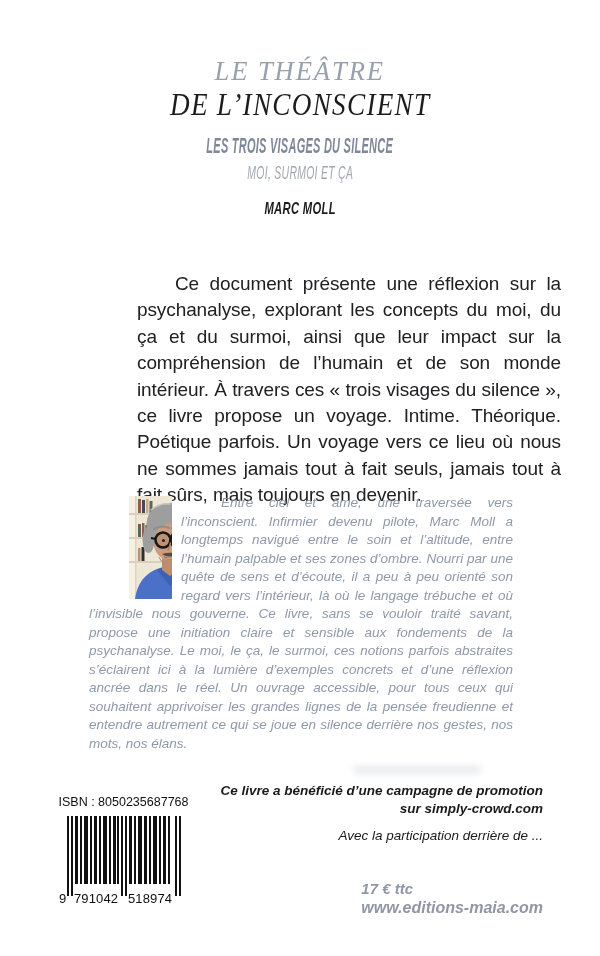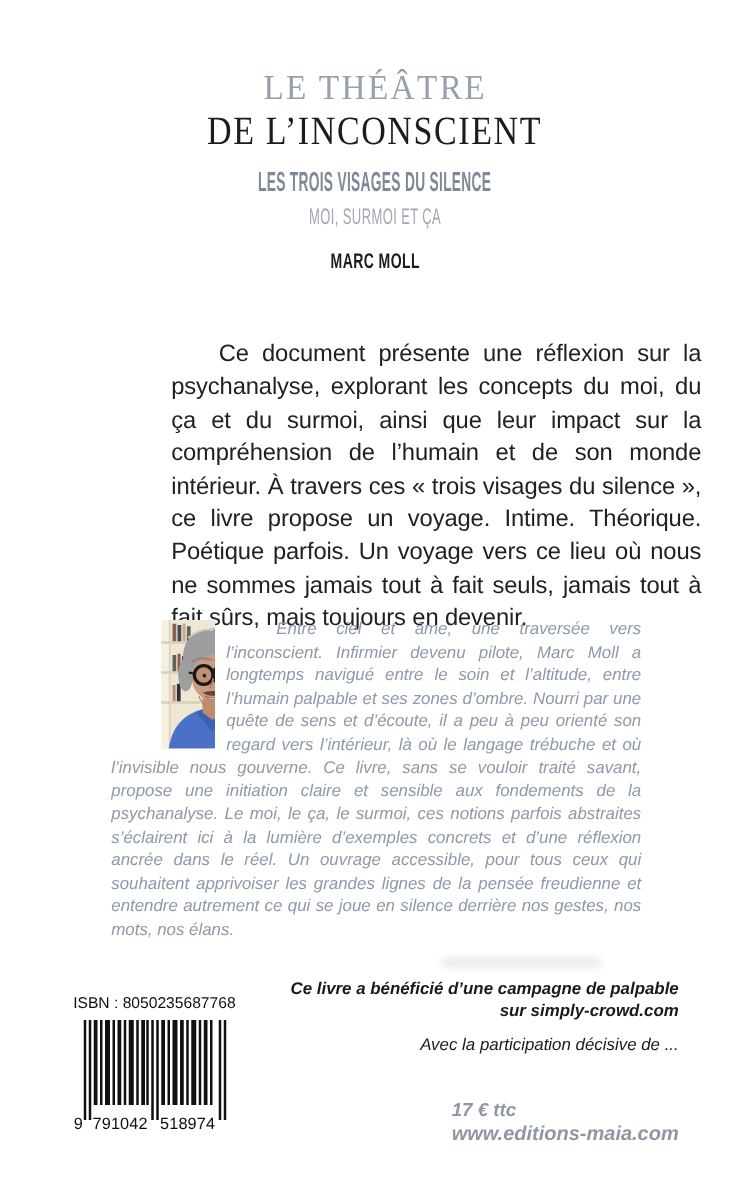--- a/index.html
+++ b/index.html
@@ -1,20 +1,20 @@
 <!DOCTYPE html>
 <html style="--title_gray: #97a1ad; --subtitle_gray: #7d8898; --subsub_gray: #a2a8b1; --bio_gray: #8e99a9; --price_gray: #8f96a4; --ink: #1c1c1e;"><head>
 <meta charset="utf-8">
 <style>
   html,body{margin:0;padding:0;background:#ffffff;}
   .cover{
     position:relative;width:600px;height:956px;background:#ffffff;overflow:hidden;
     font-family:"Liberation Sans",sans-serif;
   }
-  .center-line{position:absolute;left:0;width:600px;text-align:center;white-space:nowrap;}
+  .center-line{position:absolute;left:0;width:600px;text-align:center;white-space:nowrap;font-style:italic;}
   .cond{display:inline-block;transform-origin:50% 50%;}
 
   .title1{top:55px;font-family:"Liberation Serif",serif;font-size:28px;font-weight:400;
           letter-spacing:2px;color:var(--title_gray,#97a1ad);}
   .title1 .cond{transform:scaleX(0.95);}
   .title2{top:86px;font-family:"Liberation Serif",serif;font-size:32px;font-weight:400;
           letter-spacing:1.5px;color:var(--ink,#1c1c1e);}
   .title2 .cond{transform:scaleX(0.85);}
   .subtitle{top:133px;font-size:22px;font-weight:700;letter-spacing:0.5px;color:var(--subtitle_gray,#7d8898);}
   .subtitle .cond{transform:scaleX(0.50);}
@@ -167,23 +167,23 @@
         <rect x="116" y="2" width="2" height="80"></rect>
           <rect x="120" y="2" width="2" height="80"></rect>
       </g>
       <text x="0" y="89" text-anchor="start">9</text>
       <text x="37" y="89" text-anchor="middle" textLength="44" lengthAdjust="spacing">791042</text>
       <text x="91" y="89" text-anchor="middle" textLength="44" lengthAdjust="spacing">518974</text>
     </svg>
   </div>
 
   <div class="promo-block">
-    <div class="promo-line">Ce livre a bénéficié d’une campagne de palpable</div>
+    <div class="promo-line">Ce livre a bénéficié d’une campagne de promotion</div>
     <div class="promo-line">sur simply-crowd.com</div>
-    <div class="participation">Avec la participation décisive de ...</div>
+    <div class="participation">Avec la participation derrière de ...</div>
   </div>
 
   <div class="price-block">
     <div class="price">17 € ttc</div>
     <div class="website">www.editions-maia.com</div>
   </div>
 
 </div>
 
 </body></html>

